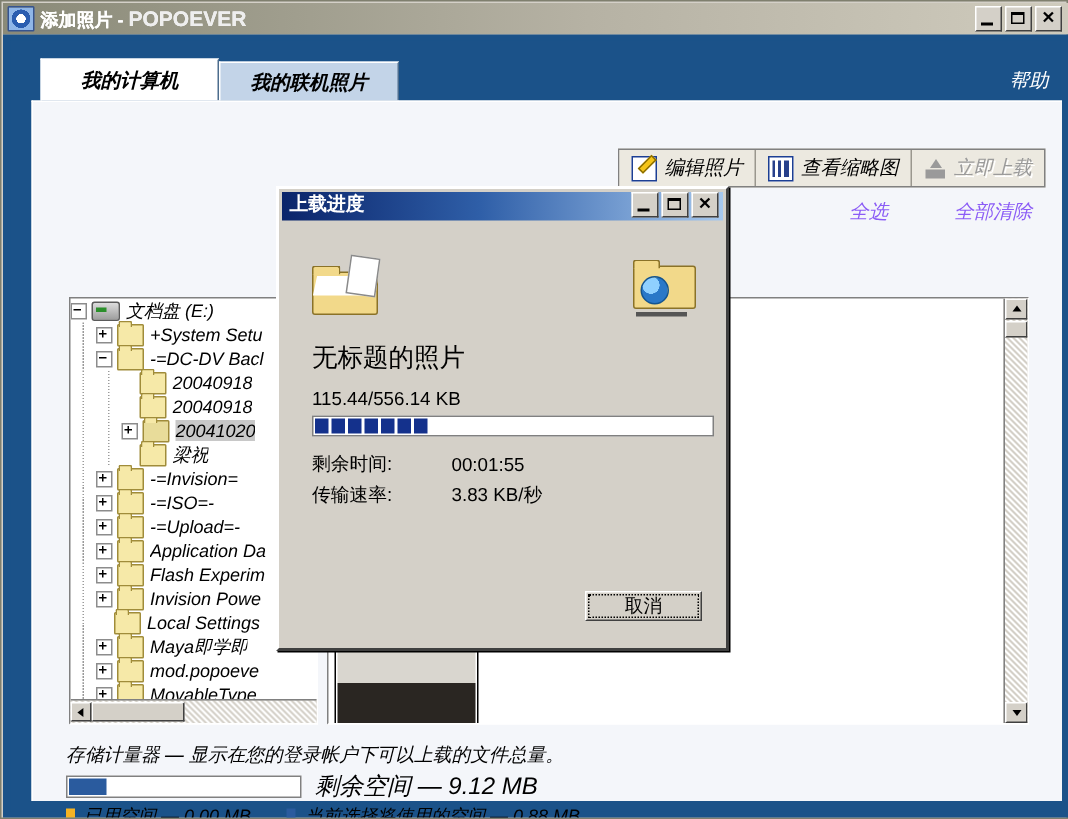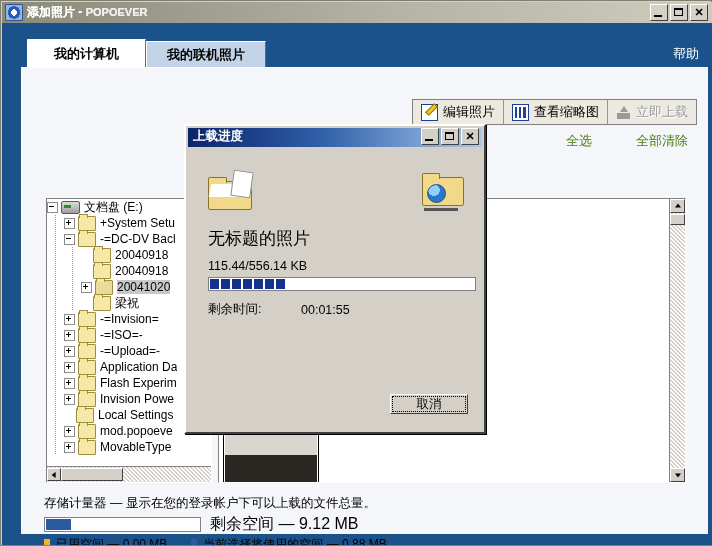--- a/index.html
+++ b/index.html
@@ -26,37 +26,37 @@
     width:16px;height:15px;margin-left:3px;margin-right:4px;
     background:#f2f2f2;border:1px solid #36548f;
     position:relative;flex:0 0 auto;border-radius:1px;
     background:radial-gradient(circle at 50% 50%, #ffffff 0 28%, #2a5db0 29% 56%, #8fb6e8 57% 100%);
   }
   .title-text{
     color:#ffffff;font-weight:bold;font-size:12px;
     letter-spacing:0px;white-space:nowrap;
     text-shadow:0 0 0 #fff;
   }
-  .title-text .sub{font-size:11px;color:#eeeeee;margin-top:48px;}
+  .title-text .sub{font-size:14px;color:#eeeeee;margin-top:48px;}
   .win-btns{margin-left:auto;display:flex;gap:2px;margin-right:4px;}
   .win-btn{
     width:16px;height:15px;background:#d4d0c8;
     border-top:1px solid #ffffff;border-left:1px solid #ffffff;
     border-right:1px solid #404040;border-bottom:1px solid #404040;
     font-size:9px;line-height:13px;text-align:center;color:#000;
     font-family:"Liberation Sans",sans-serif;position:relative;cursor:default;
   }
   .wb-min::after{content:"";position:absolute;left:3px;bottom:3px;width:8px;height:2px;background:#000;}
   .wb-max::after{content:"";position:absolute;left:3px;top:3px;width:9px;height:8px;border:1px solid #000;border-top-width:2px;box-sizing:border-box;}
   .wb-close{font-weight:bold;font-size:11px;line-height:14px;}
 
   
   .page{
     position:absolute;left:1px;top:22px;width:710px;height:522px;
-    background:#1b5289;overflow:hidden;
+    background:#1b5289;overflow:hidden;font-style:italic;
   }
   .page-inner{
     position:absolute;left:5px;top:4px;width:700px;height:514px;
     background:#1b5289;
   }
 
   
   .tabstrip{position:absolute;left:20px;top:12px;height:28px;display:flex;align-items:flex-end;}
   .tab{
     height:26px;line-height:26px;padding:0 20px;
@@ -108,21 +108,21 @@
   .ic-up{background:transparent;}
   .ic-up::before{
     content:"";position:absolute;left:1px;bottom:1px;width:13px;height:6px;background:#9a9a9a;
   }
   .ic-up::after{
     content:"";position:absolute;left:4px;top:1px;width:0;height:0;
     border-left:4px solid transparent;border-right:4px solid transparent;border-bottom:6px solid #9a9a9a;
   }
 
   
-  .sel-links{position:absolute;right:20px;top:64px;display:flex;gap:44px;font-size:13px;color:#4d7c0f;}
+  .sel-links{position:absolute;right:20px;top:64px;display:flex;gap:44px;font-size:13px;color:#8b5cf6;}
   .sel-links span{cursor:default;}
 
   
   .tree-pane{
     position:absolute;left:24px;top:130px;width:166px;height:285px;
     background:#ffffff;box-sizing:border-box;
     border-top:1px solid #808080;border-left:1px solid #808080;
     border-right:1px solid #ffffff;border-bottom:1px solid #ffffff;
     overflow:hidden;
   }
@@ -410,20 +410,26 @@
                   <span class="tdot line"></span>
                   <span class="tplus plus"></span>
                   <span class="tfolder"></span>
                   <span class="tlabel">Invision Powe</span>
                 </div>
                 <div class="trow">
                   <span class="tdot line"></span>
                   <span class="tnoplus"></span>
                   <span class="tfolder"></span>
                   <span class="tlabel">Local Settings</span>
+                </div>
+                <div class="trow">
+                  <span class="tdot line"></span>
+                  <span class="tplus plus"></span>
+                  <span class="tfolder"></span>
+                  <span class="tlabel">Maya即学即</span>
                 </div>
                 <div class="trow">
                   <span class="tdot line"></span>
                   <span class="tplus plus"></span>
                   <span class="tfolder"></span>
                   <span class="tlabel">mod.popoeve</span>
                 </div>
                 <div class="trow">
                   <span class="tdot line"></span>
                   <span class="tplus plus"></span>
@@ -519,20 +525,24 @@
             <span class="pblk"></span>
             <span class="pblk"></span>
             <span class="pblk"></span>
           </div>
 
         <div class="dlg-stats" id="dlg-stats">
             <div class="srow">
               <span class="skey">剩余时间:</span>
               <span class="sval">00:01:55</span>
             </div>
+            <div class="srow">
+              <span class="skey">传输速率:</span>
+              <span class="sval">3.83 KB/秒</span>
+            </div>
           </div>
 
         <div class="dlg-cancel">
           <span class="inner">取消</span>
         </div>
       </div>
     </div>
 
   </div>
 </div>

